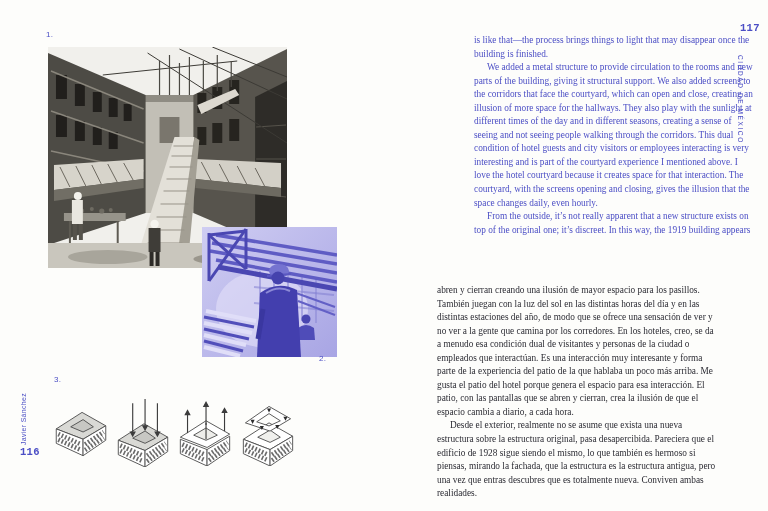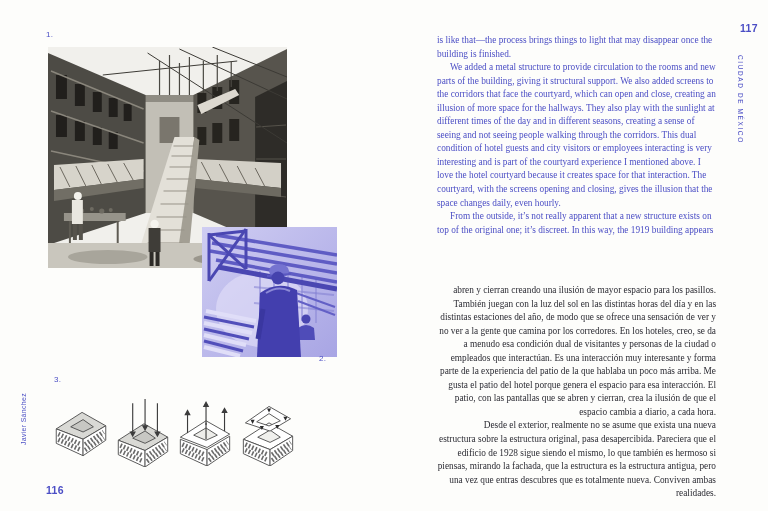--- a/index.html
+++ b/index.html
@@ -9,39 +9,39 @@
     font-family:"Liberation Serif", serif;
   }
   .abs{position:absolute;}
   
   .figlabel{
     font-family:"Liberation Sans", sans-serif;
     font-size:8px;color:#4b4ec5;letter-spacing:.2px;
   }
   
   .pagenum{
-    font-family:Liberation Sans, sans-serif;
+    font-family:Liberation Mono, monospace;
     font-size:10.5px;font-weight:600;color:#4b4ec5;letter-spacing:.3px;
   }
   
   .vert-down{
     writing-mode:vertical-rl;
     font-family:"Liberation Sans", sans-serif;
     font-size:6.5px;letter-spacing:1.6px;color:#4b4ec5;
   }
   .vert-up{
     writing-mode:vertical-rl;transform:rotate(180deg);
     font-family:"Liberation Sans", sans-serif;
     font-size:7px;letter-spacing:.3px;color:#4b4ec5;
   }
   
   .textcol{width:279px;font-size:9.3px;line-height:13.55px;text-align:left;}
   .textcol p{margin:0;padding:0;}
   .textcol p.ind{text-indent:13px;}
-  .col-en{color:#4b4ec5;}
+  .col-en{color:#4b4ec5;margin-left:37px;}
   .col-es{color:#2b2b33;}
   figure{margin:0;padding:0;}
   svg{display:block;}
 </style>
 </head>
 <body>
 
 <section class="abs" style="left:0;top:0;width:384px;height:511px;">
 
   <span class="abs figlabel" style="left:46px;top:30px;">1.</span>
@@ -331,31 +331,31 @@
           <polygon points="27,-2 31,-2 29,2"></polygon>
           <polygon points="43,6 47,6 45,10"></polygon>
           <polygon points="20,15 24,15 22,19"></polygon>
           <polygon points="35,14 39,14 37,18"></polygon>
         </g>
       </g>
     </svg>
   </figure>
 
   <span class="abs vert-up" style="left:20px;top:393px;">Javier Sánchez</span>
-  <span class="abs pagenum" style="left:20px;top:484px;margin-left:26px;">116</span>
+  <span class="abs pagenum" style="left:20px;top:446px;">116</span>
 </section>
 
 <section class="abs" style="left:384px;top:0;width:384px;height:511px;">
 
   <div class="abs textcol col-en" style="left:53px;top:34px;">
     <p>is like that—the process brings things to light that may disappear once the building is finished.</p>
     <p class="ind">We added a metal structure to provide circulation to the rooms and new parts of the building, giving it structural support. We also added screens to the corridors that face the courtyard, which can open and close, creating an illusion of more space for the hallways. They also play with the sunlight at different times of the day and in different seasons, creating a sense of seeing and not seeing people walking through the corridors. This dual condition of hotel guests and city visitors or employees interacting is very interesting and is part of the courtyard experience I mentioned above. I love the hotel courtyard because it creates space for that interaction. The courtyard, with the screens opening and closing, gives the illusion that the space changes daily, even hourly.</p>
     <p class="ind">From the outside, it’s not really apparent that a new structure exists on top of the original one; it’s discreet. In this way, the 1919 building appears</p>
   </div>
 
-  <div class="abs textcol col-es" style="left:53px;top:284px;text-align:right;">
+  <div class="abs textcol col-es" style="left:53px;top:284px;">
     <p>abren y cierran creando una ilusión de mayor espacio para los pasillos. También juegan con la luz del sol en las distintas horas del día y en las distintas estaciones del año, de modo que se ofrece una sensación de ver y no ver a la gente que camina por los corredores. En los hoteles, creo, se da a menudo esa condición dual de visitantes y personas de la ciudad o empleados que interactúan. Es una interacción muy interesante y forma parte de la experiencia del patio de la que hablaba un poco más arriba. Me gusta el patio del hotel porque genera el espacio para esa interacción. El patio, con las pantallas que se abren y cierran, crea la ilusión de que el espacio cambia a diario, a cada hora.</p>
     <p class="ind">Desde el exterior, realmente no se asume que exista una nueva estructura sobre la estructura original, pasa desapercibida. Pareciera que el edificio de 1928 sigue siendo el mismo, lo que también es hermoso si piensas, mirando la fachada, que la estructura es la estructura antigua, pero una vez que entras descubres que es totalmente nueva. Conviven ambas realidades.</p>
   </div>
 
   <span class="abs pagenum" style="left:356px;top:22px;">117</span>
   <span class="abs vert-down" style="left:353px;top:55px;">CIUDAD DE MÉXICO</span>
 </section>
 
 </body></html>

